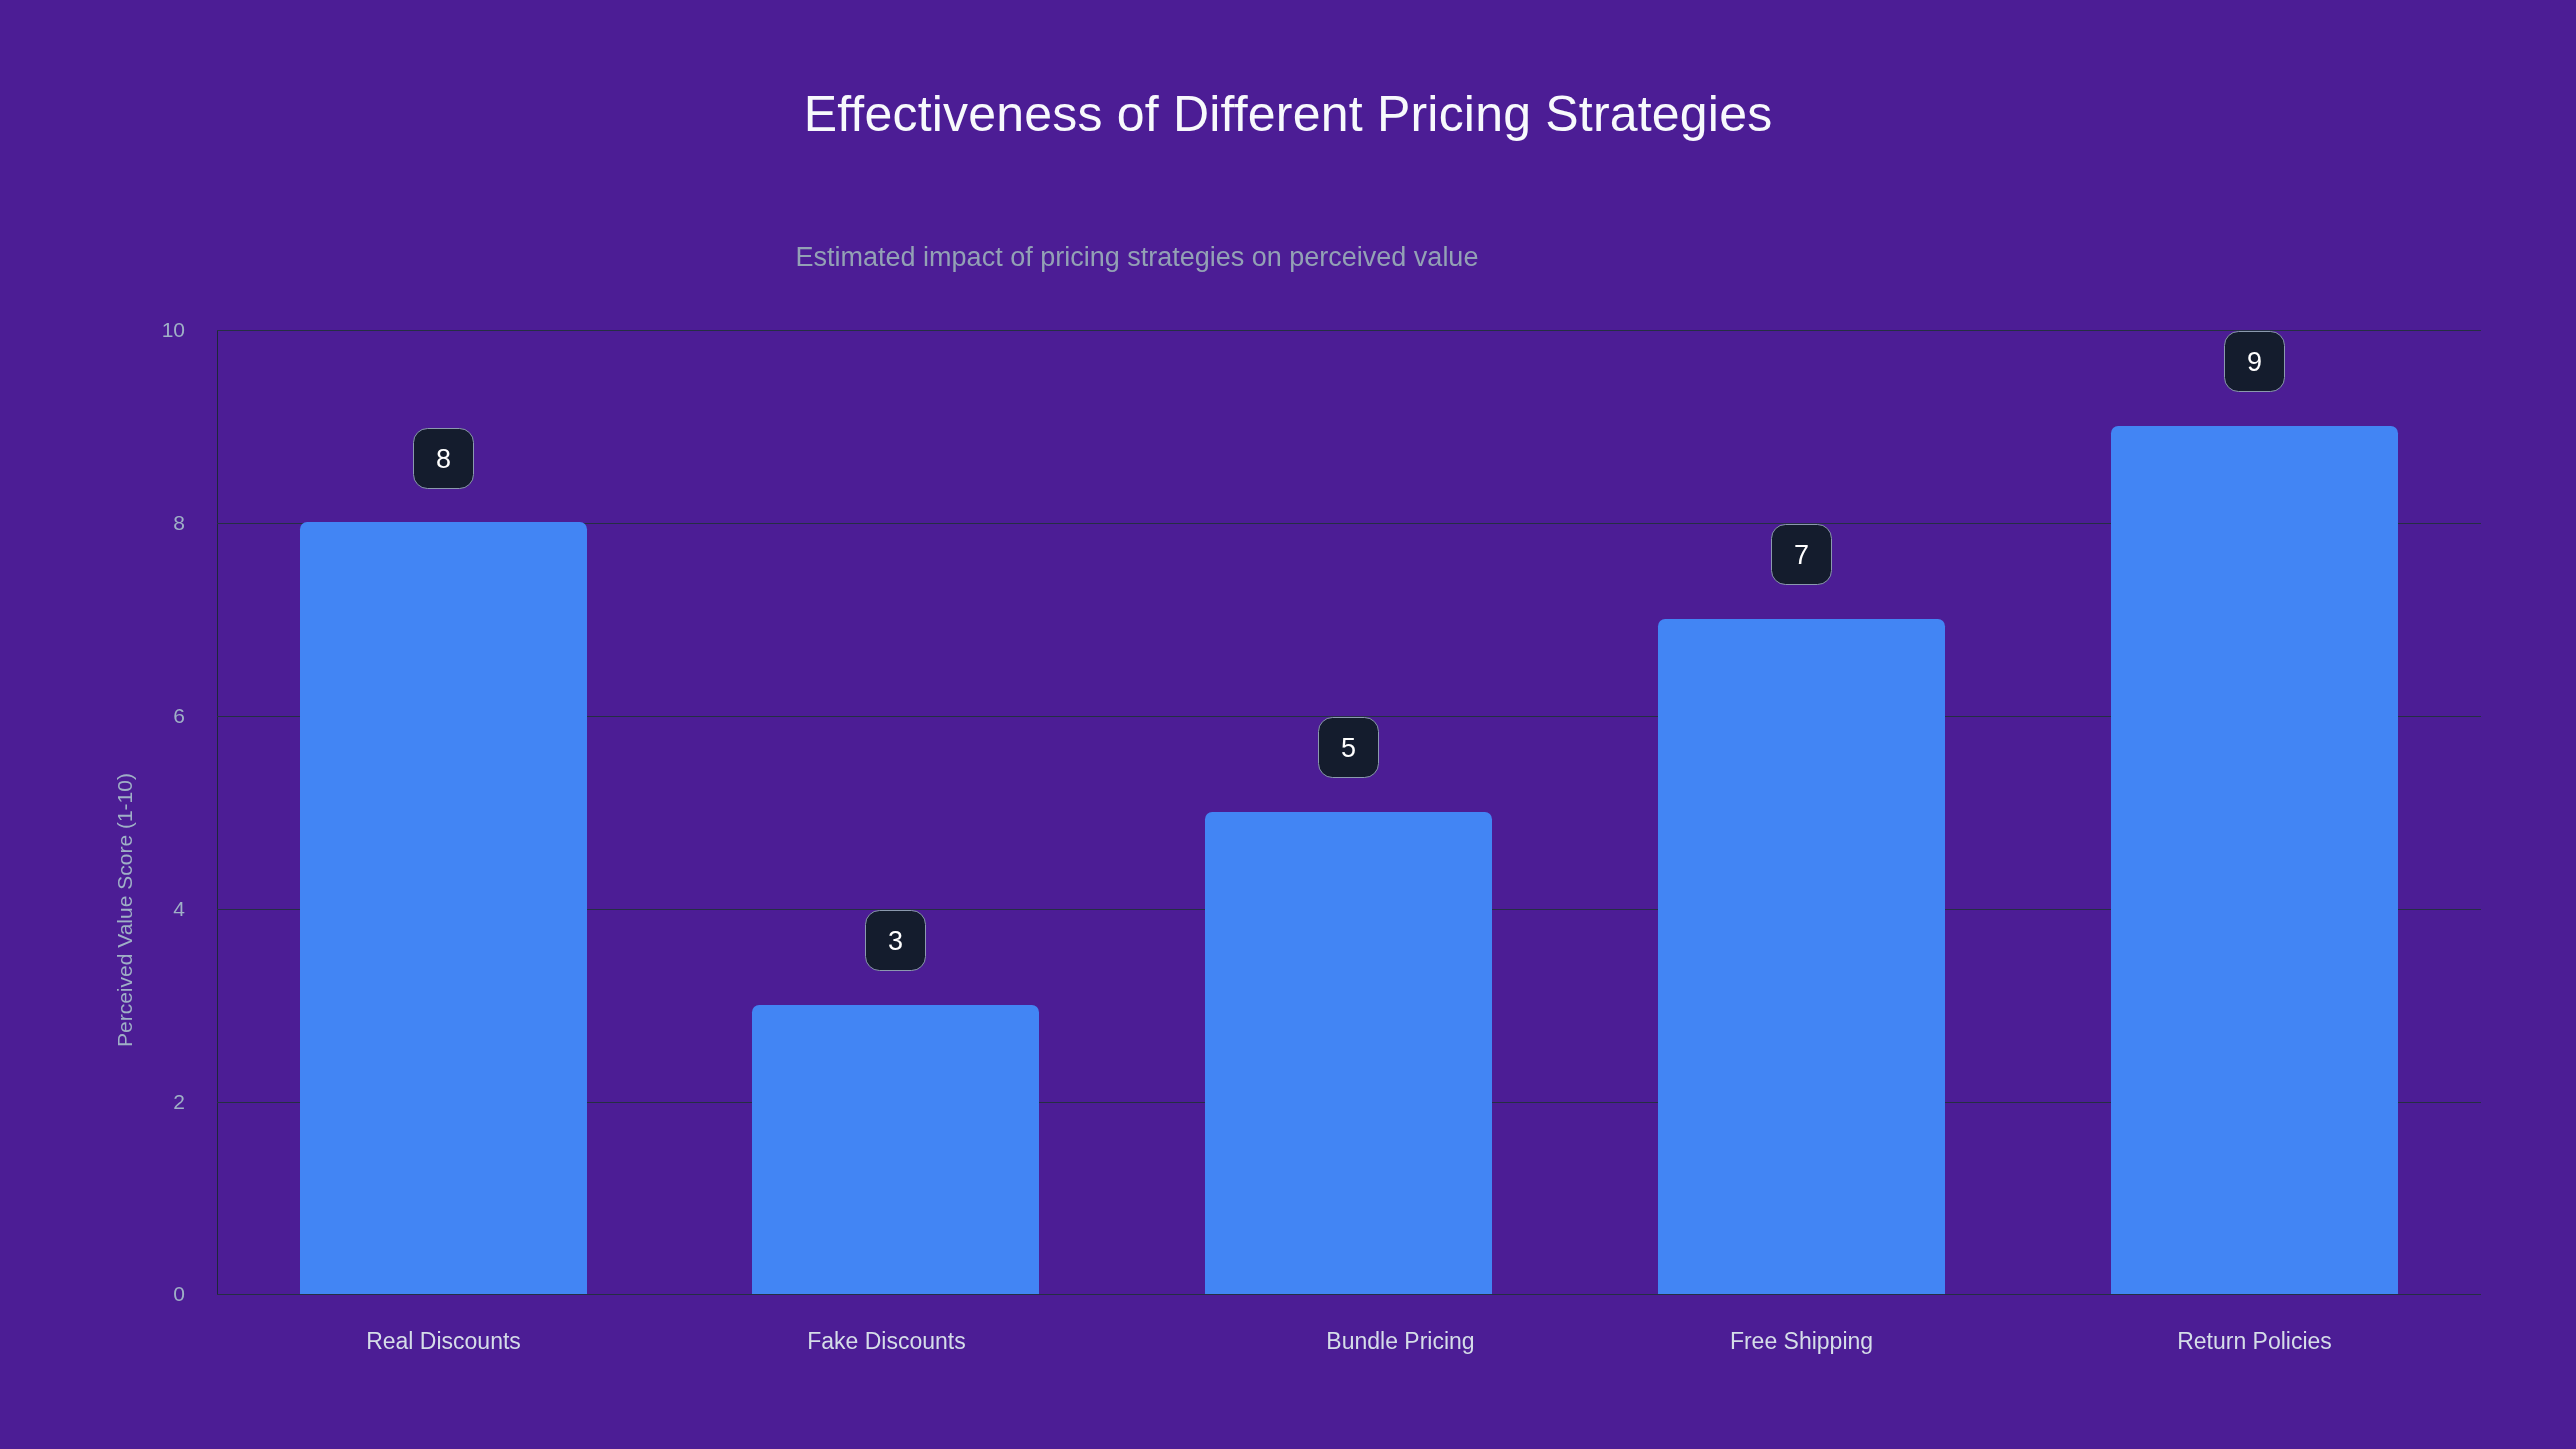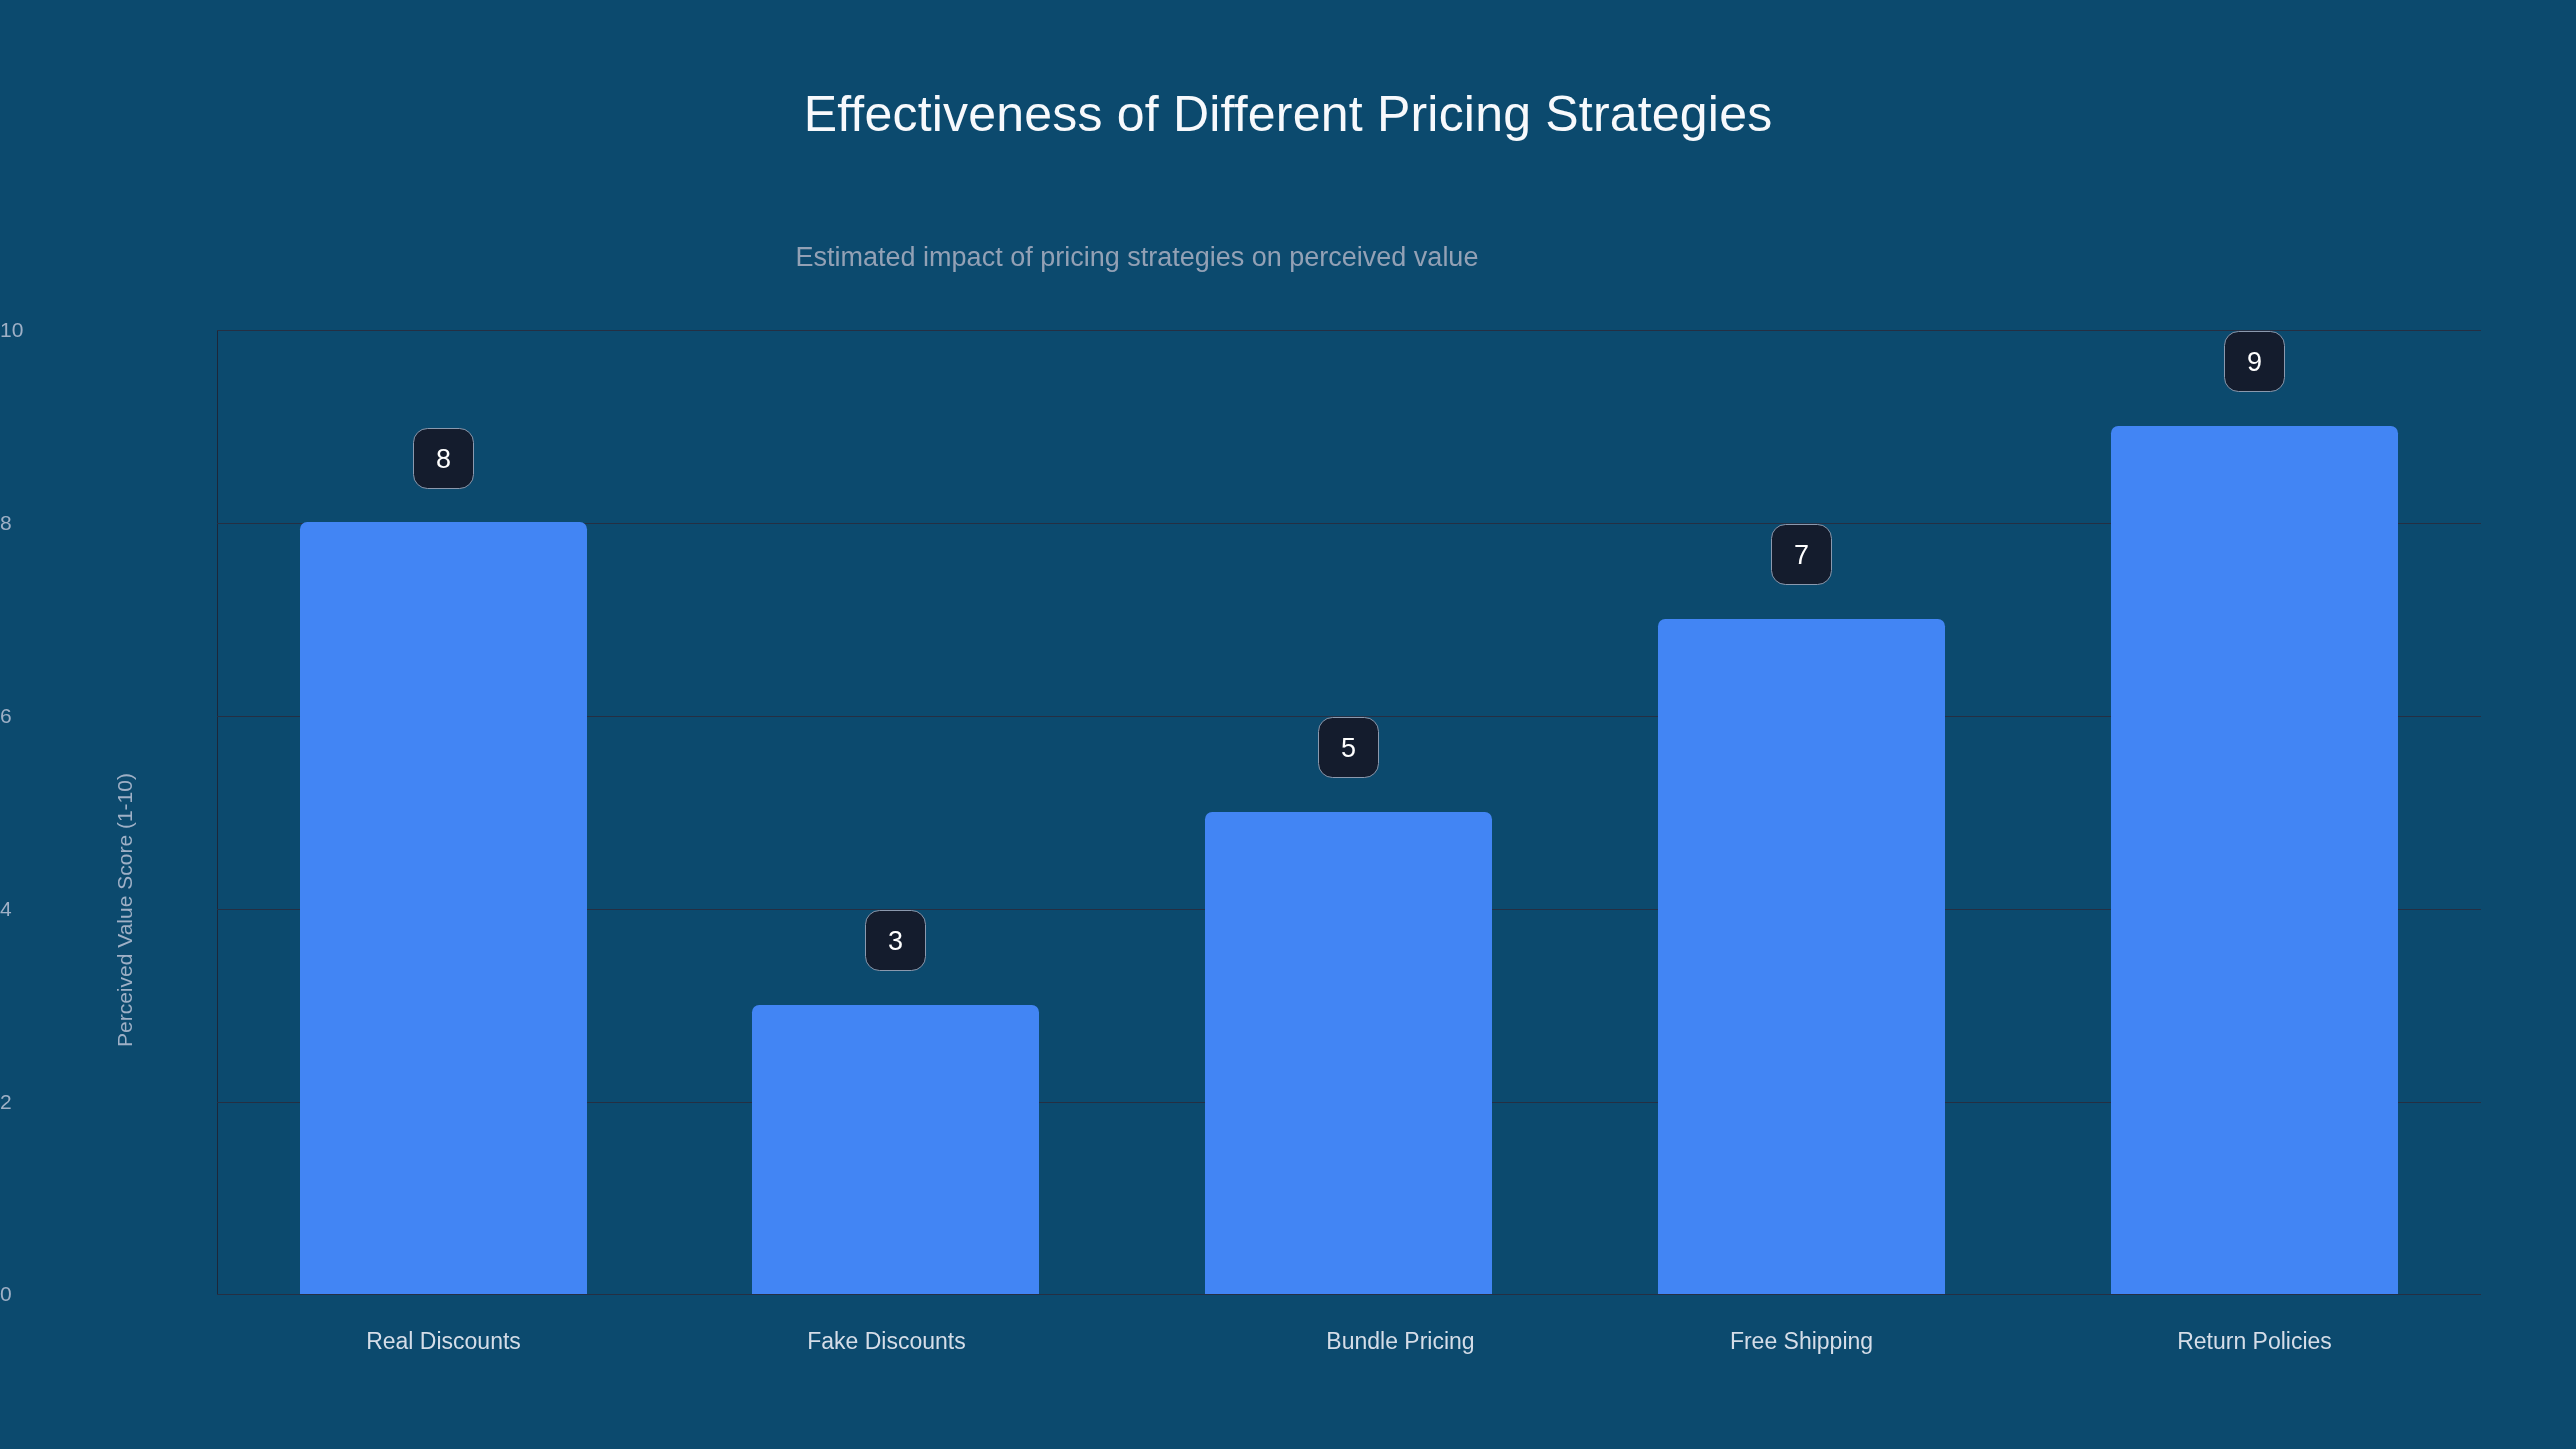--- a/index.html
+++ b/index.html
@@ -4,21 +4,21 @@
 <style>
   html, body {
     margin: 0;
     padding: 0;
     background: #111827;
   }
   #canvas {
     position: relative;
     width: 2576px;
     height: 1449px;
-    background: #0c4a6e;
+    background: #4c1d95;
     font-family: "Liberation Sans", sans-serif;
     overflow: hidden;
   }
 
   
   #chart-title {
     position: absolute;
     left: 0;
     top: 85px;
     width: 2576px;
@@ -76,20 +76,21 @@
     left: 217px;
     top: 330px;
     width: 0.8px;
     height: 965px;
     background: #1d2739;
   }
   .tick-wrap {
     position: absolute;
     left: 0;
     width: 185px;
+    text-align: right;
     color: #9fb0c6;
     font-size: 21px;
     transform: translateY(-12px);
   }
 
   
   .bar {
     position: absolute;
     bottom: 0;
     background: #4285f4;

